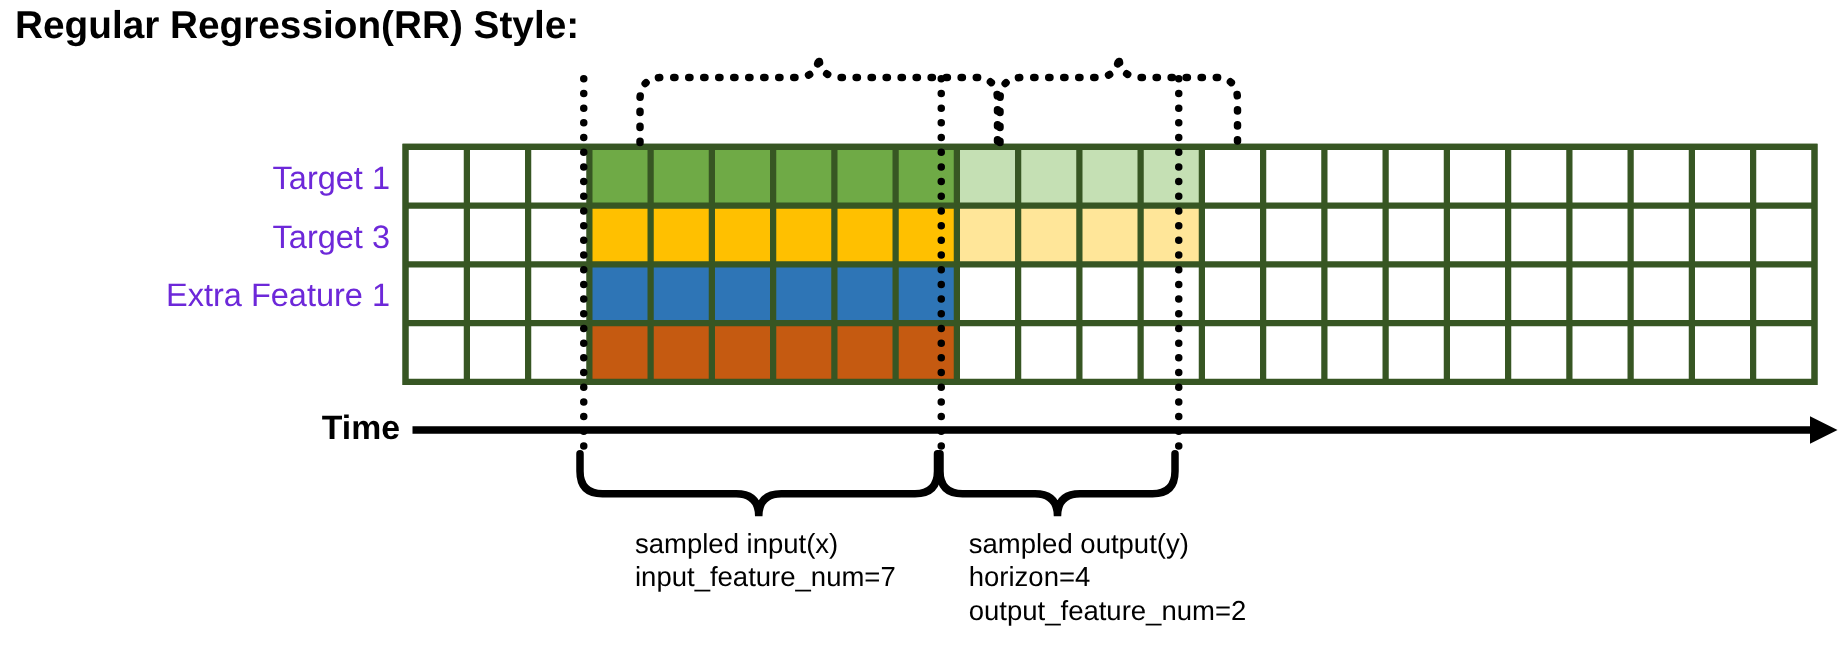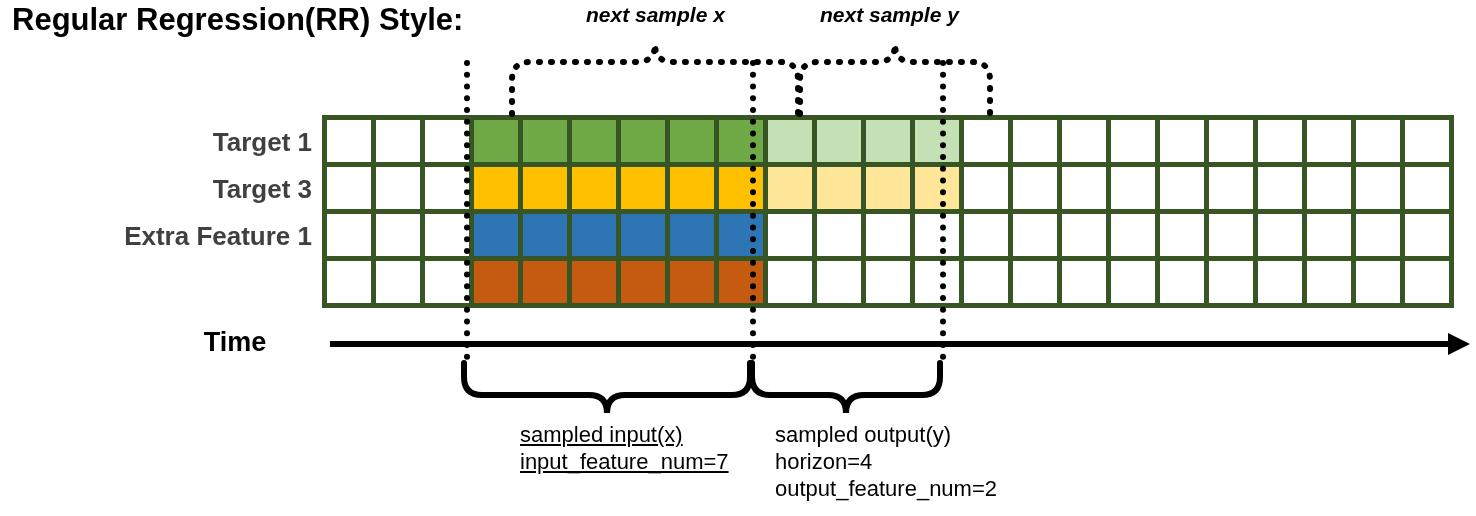--- a/index.html
+++ b/index.html
@@ -22,22 +22,22 @@
     white-space:nowrap;
   }
 
   
   .row-label{
     position:absolute;
     right:0;
     width:300px;
     text-align:right;
     font-size:26px;
-    font-weight:700;
-    color:#404040;
+    font-weight:400;
+    color:#6d28d9;
     white-space:nowrap;
   }
   .labels-col{position:absolute;left:10px;top:0;width:302px;height:516px;}
 
   
   #grid{
     position:absolute;
     left:322px;
     top:115px;
     border:5px solid #375623;
@@ -55,21 +55,21 @@
   .c-yellow-lt{background:#FFE699;}
   .c-blue{background:#2E75B6;}
   .c-orange{background:#C55A11;}
 
   
   .time-label{
     position:absolute;
     left:150px;
     top:327px;
     width:170px;
-    text-align:center;
+    text-align:right;
     font-size:27px;
     font-weight:700;
     color:#000;
   }
   .axis{
     position:absolute;
     left:330px;
     top:341px;
     width:1124px;
     height:6px;
@@ -220,24 +220,22 @@
     </div>
 
   <div class="time-label">Time</div>
   <div class="axis"></div>
   <div class="axis-head"></div>
 
   <div class="vguide" style="left:464px; top:60px;  height:300px;"></div>
   <div class="vguide" style="left:750px; top:60px;  height:300px;"></div>
   <div class="vguide" style="left:940px; top:60px;  height:300px;"></div>
 
-  <div class="brace-label" style="left:586px; top:3px;">next sample x</div>
-  <div class="brace-label" style="left:820px; top:3px;">next sample y</div>
-
-  <div class="bottom-note" style="left:520px; top:421px;text-decoration:underline;">
+
+  <div class="bottom-note" style="left:508px; top:421px;">
     <div>sampled input(x)</div>
     <div>input_feature_num=7</div>
   </div>
   <div class="bottom-note" style="left:775px; top:421px;">
     <div>sampled output(y)</div>
     <div>horizon=4</div>
     <div>output_feature_num=2</div>
   </div>
 
   <svg class="overlay" viewBox="0 0 1476 516">

